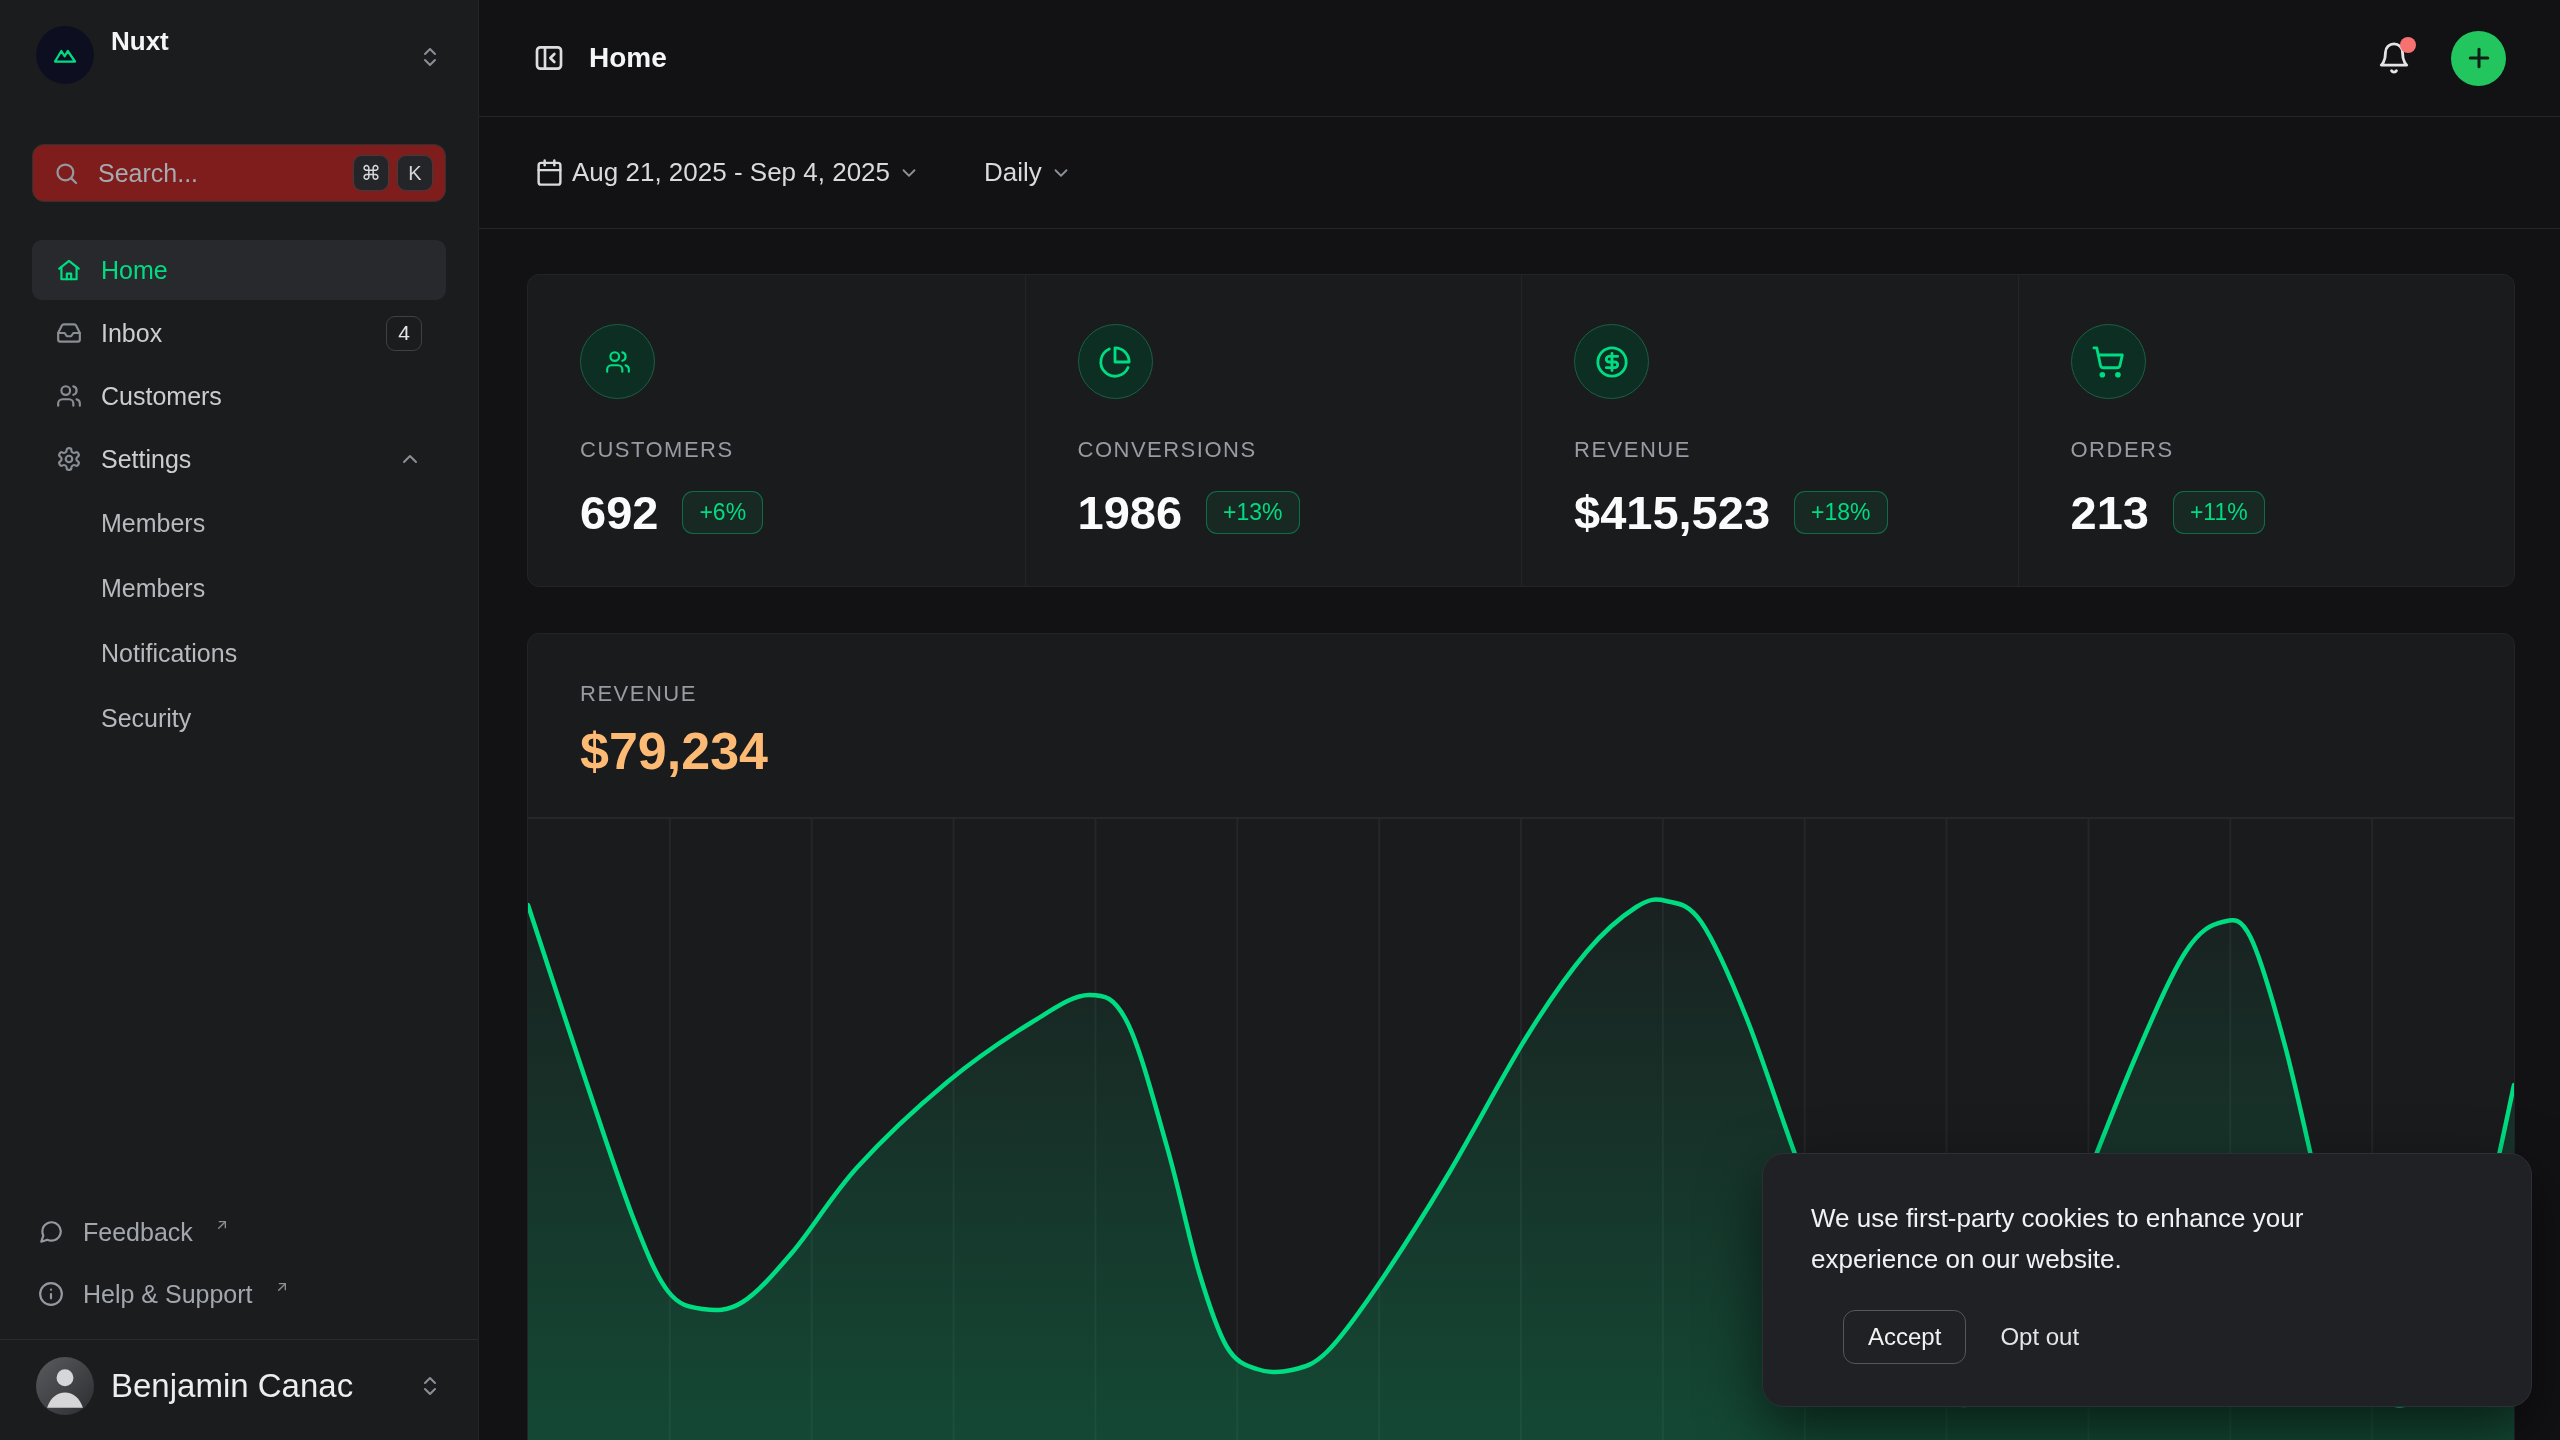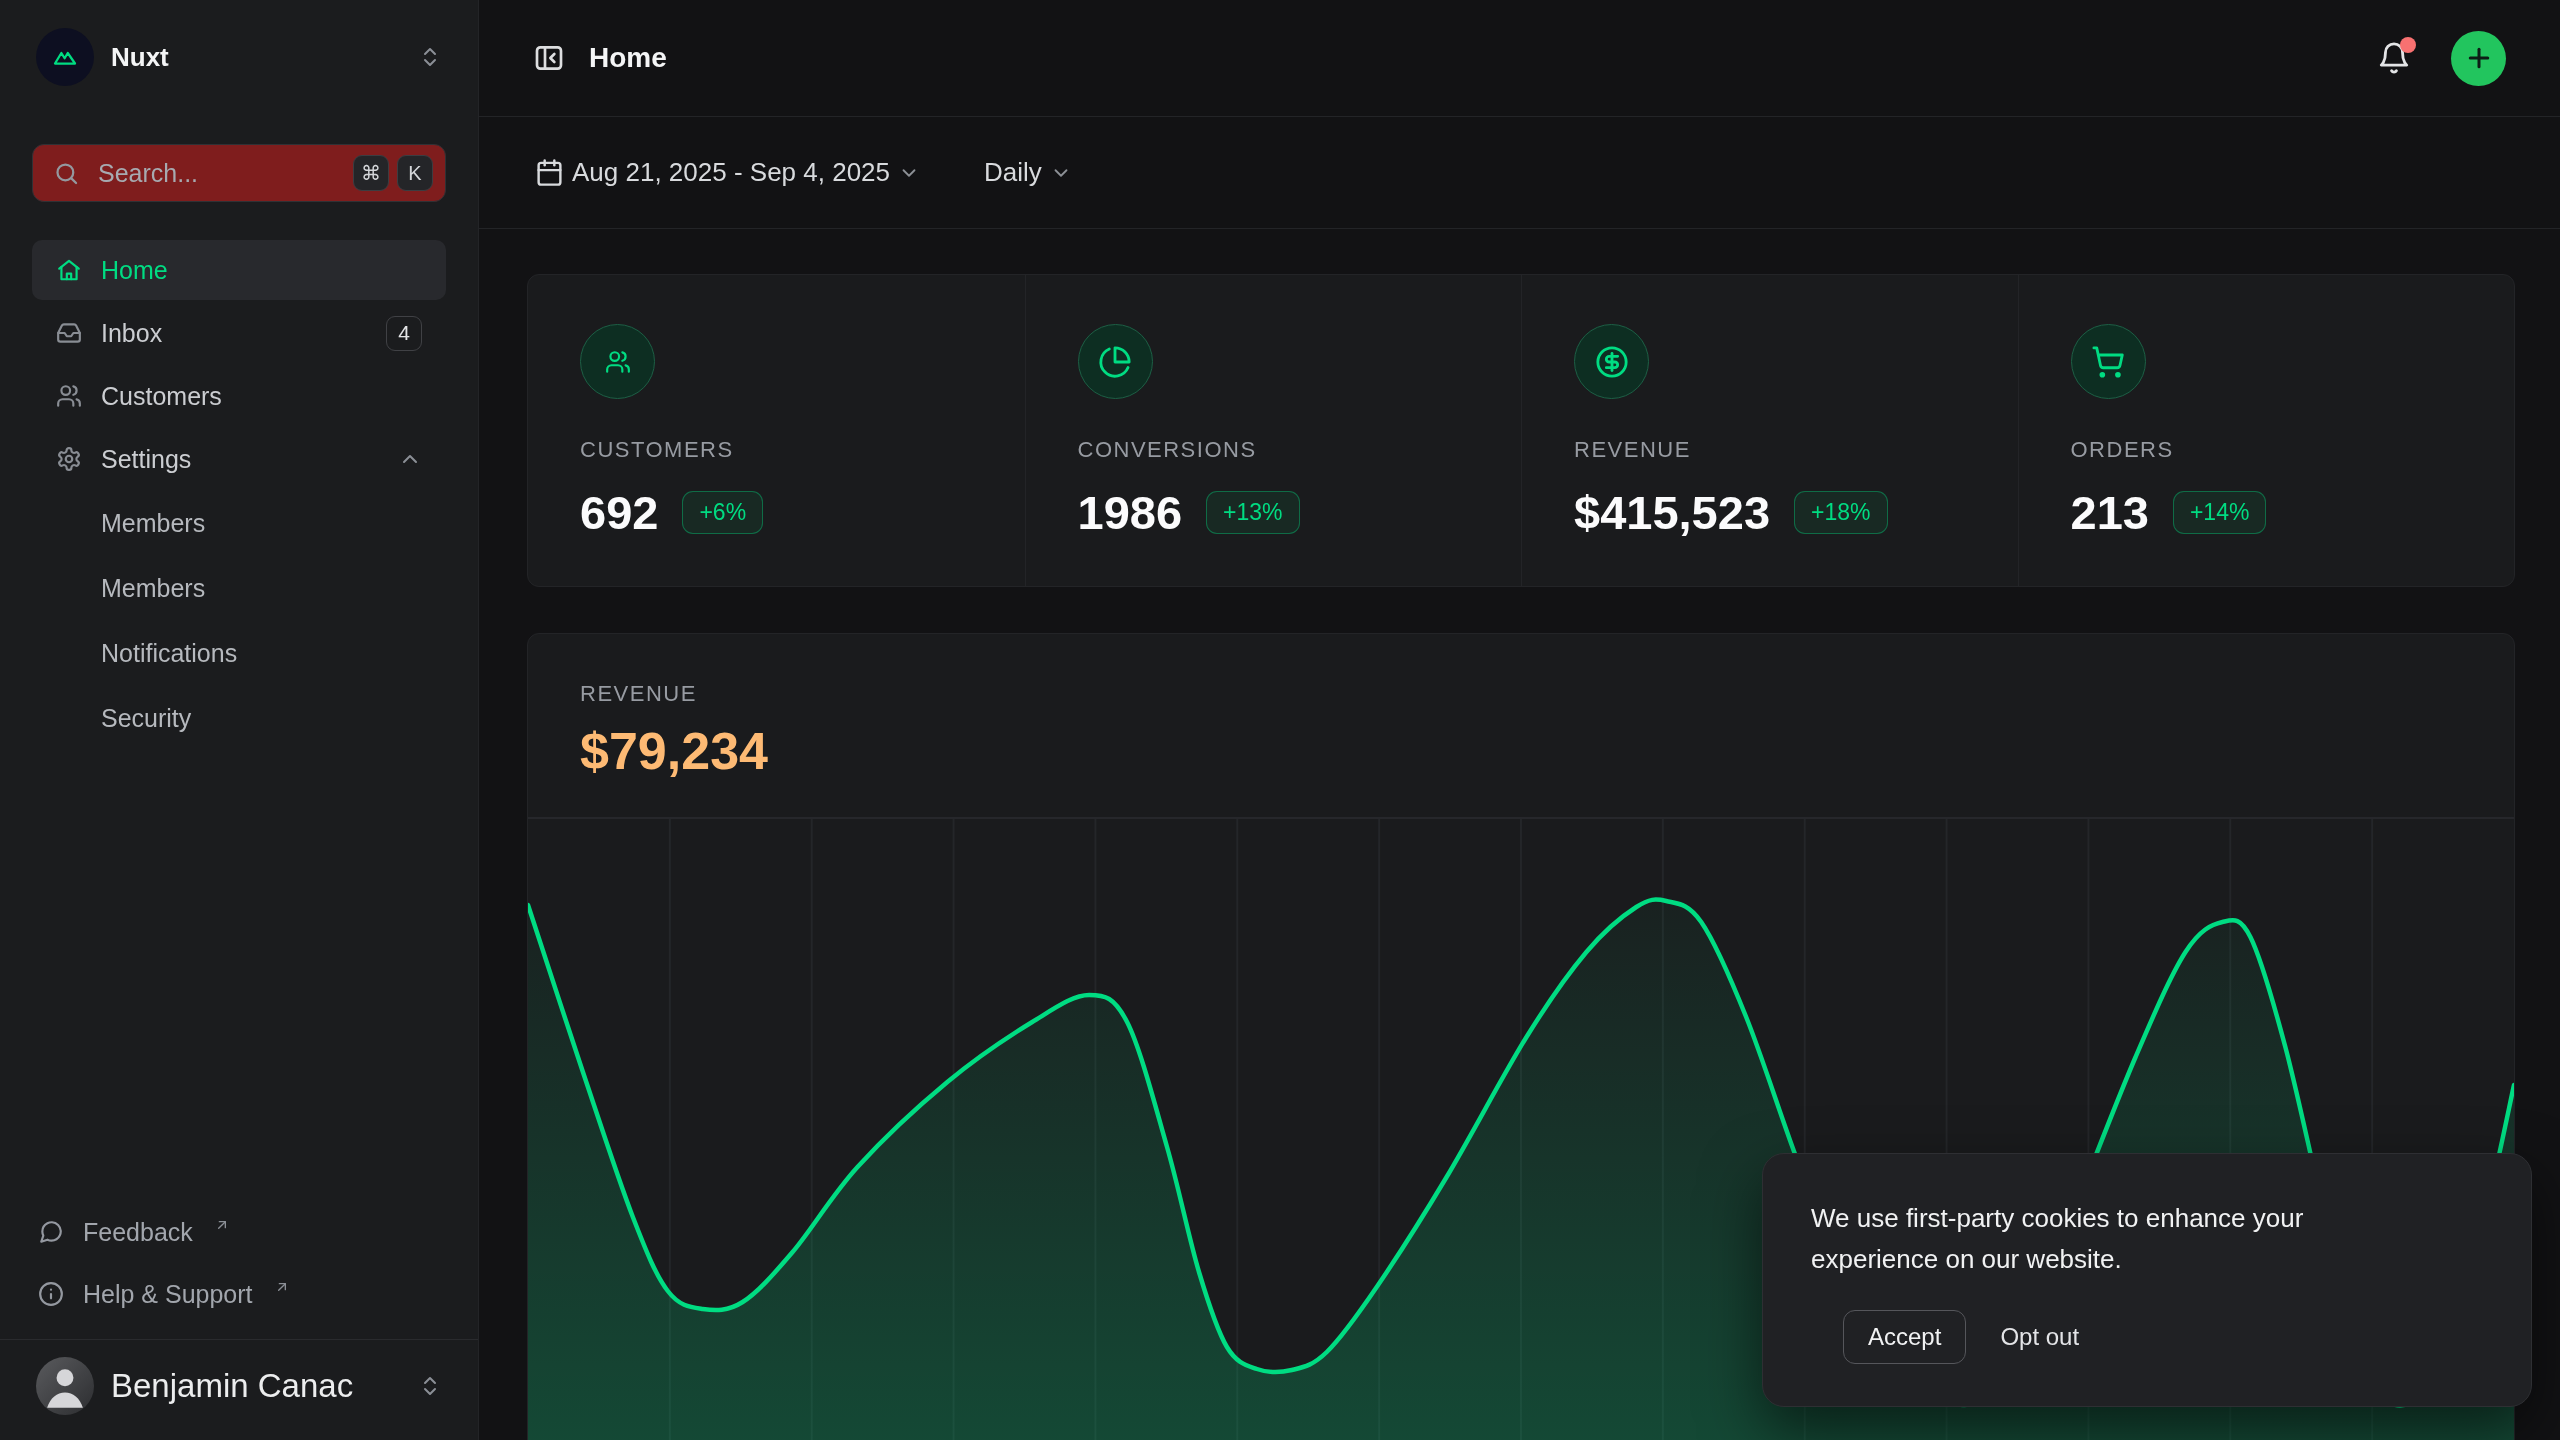--- a/index.html
+++ b/index.html
@@ -14,21 +14,21 @@
     background:var(--bg); color:var(--text);
     font-family:"Liberation Sans","DejaVu Sans",sans-serif;
     overflow:hidden; position:relative; display:flex;
   }
   .icon{display:inline-flex;align-items:center;justify-content:center;flex:none;}
   .icon svg{display:block;}
 
   
   .sidebar{width:479px;height:100%;background:var(--sidebar);border-right:1px solid var(--border-soft);
     display:flex;flex-direction:column;padding:26px 32px 22px;}
-  .team-switcher{display:flex;align-items:center;gap:17px;height:62px;padding:0 4px;border-radius:10px;cursor:pointer;}
+  .team-switcher{display:flex;gap:17px;height:62px;padding:0 4px;border-radius:10px;cursor:pointer;}
   .logo-badge{width:58px;height:58px;border-radius:50%;background:#0d0f21;display:flex;align-items:center;justify-content:center;color:var(--green);}
   .team-name{font-size:26px;font-weight:600;color:var(--bright);}
   .spacer{flex:1;}
   .chev-updown{color:var(--dim);}
 
   .search-box{margin-top:56px;height:58px;border-radius:12px;background:#7f1d1d;border:1px solid #303135;
     display:flex;align-items:center;gap:18px;padding:0 12px 0 20px;color:var(--muted);cursor:text;}
   .search-box .ph{font-size:25px;color:#a7aab0;flex:1;}
   .kbd{min-width:36px;height:36px;border:1px solid #3c3d41;border-radius:9px;display:inline-flex;align-items:center;
     justify-content:center;font-size:20px;color:#d4d6d9;padding:0 7px;background:#242528;}
@@ -360,21 +360,21 @@
               <svg width="34" height="34" viewBox="0 0 24 24" fill="none" stroke="currentColor" stroke-width="2" stroke-linecap="round" stroke-linejoin="round">
                 <circle cx="8" cy="21" r="1"></circle>
                 <circle cx="19" cy="21" r="1"></circle>
                 <path d="M2.05 2.05h2l2.66 12.42a2 2 0 0 0 2 1.58h9.78a2 2 0 0 0 1.95-1.57l1.65-7.43H5.12"></path>
               </svg>
             </span>
           </div>
           <div class="stat-label">ORDERS</div>
           <div class="stat-valrow">
             <span class="stat-value">213</span>
-            <span class="delta-badge">+14%</span>
+            <span class="delta-badge">+11%</span>
           </div>
         </div>
       </section>
 
     <section class="revenue-card">
       <div class="rev-head">
         <div class="rev-label">REVENUE</div>
         <div class="rev-total">$79,234</div>
       </div>
       <div class="chart-wrap">

